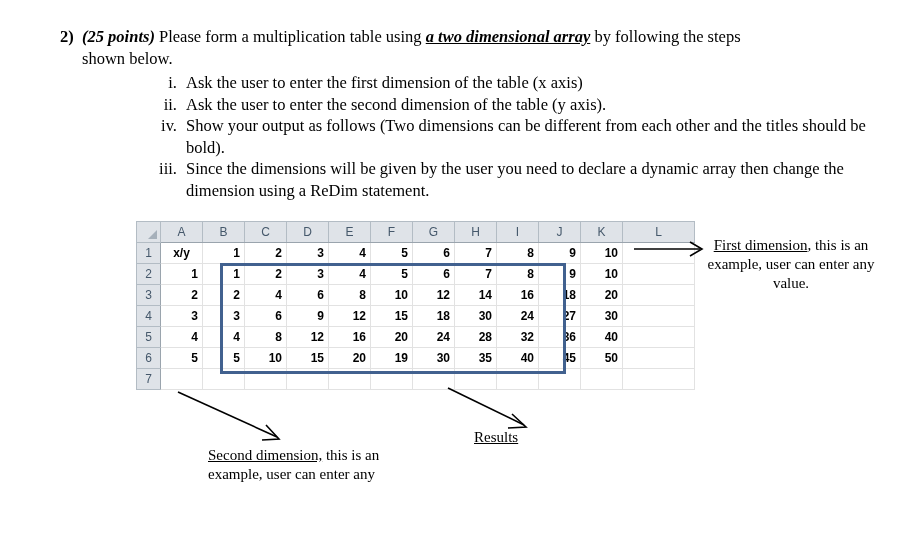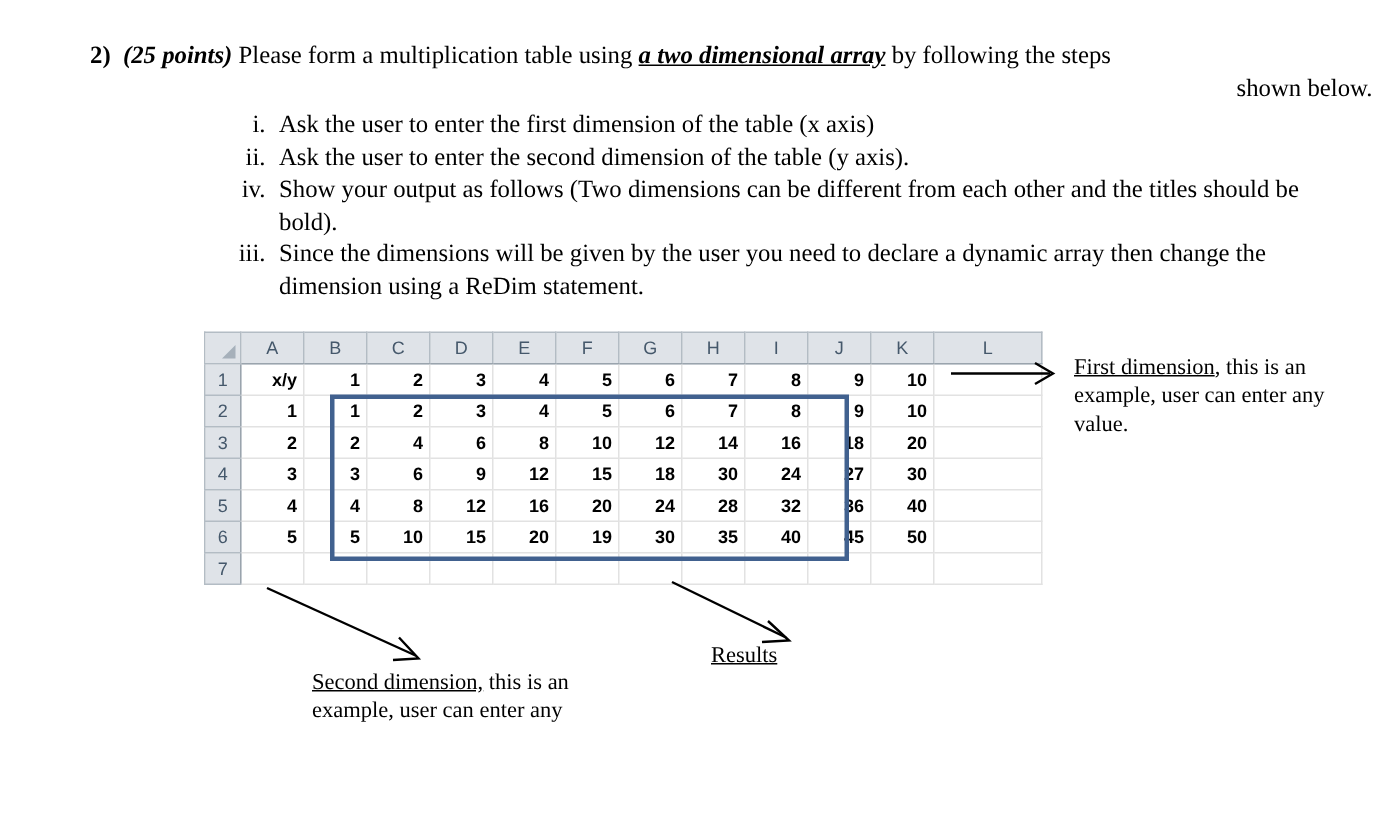--- a/index.html
+++ b/index.html
@@ -112,21 +112,21 @@
     color: #45586b;
     text-align: center;
     width: 24px;
     font-size: 12px;
   }
   .cell {
     text-align: right;
     color: #000;
   }
   .cell.bold { font-weight: bold; }
-  .cell.left { text-align: right; }
+  .cell.left { text-align: center; }
   .col-a { width: 42px; }
   .col-n { width: 42px; }
   .col-l { width: 72px; }
 
   
   .selection-box {
     position: absolute;
     left: 220px;
     top: 263px;
     width: 346px;
@@ -136,21 +136,21 @@
     pointer-events: none;
   }
 
   
   .annot {
     position: absolute;
     font-family: "Liberation Serif", "DejaVu Serif", serif;
     font-size: 15px;
     line-height: 19px;
   }
-  .annot-right { left: 716px; top: 236px; width: 190px; }
+  .annot-right { left: 696px; top: 236px; width: 190px; text-align: center; }
   .annot-bottom-left { left: 208px; top: 446px; width: 190px; }
   .annot-results { left: 474px; top: 428px; width: 120px; }
   .u { text-decoration: underline; }
 
   .arrow-svg {
     position: absolute;
     left: 0;
     top: 0;
     width: 916px;
     height: 548px;
@@ -158,21 +158,21 @@
   }
 </style>
 </head>
 <body>
 
 <div class="question">
   <div class="q-line">
     <span class="q-num">2)</span>
     <span>&nbsp;</span><span class="q-points">(25 points)</span><span> Please form a multiplication table using </span><span class="q-emph">a two dimensional array</span><span> by following the steps</span>
   </div>
-  <div class="q-line" style="text-indent:0; padding-left:22px;text-align:right;">shown below.</div>
+  <div class="q-line" style="text-indent:0; padding-left:22px;">shown below.</div>
 </div>
 
 <div class="roman-list">
   <div class="roman-item">
     <span class="roman-marker">i.</span>
     <span class="roman-text">Ask the user to enter the first dimension of the table (x axis)</span>
   </div>
   <div class="roman-item">
     <span class="roman-marker">ii.</span>
     <span class="roman-text">Ask the user to enter the second dimension of the table (y axis).</span>

